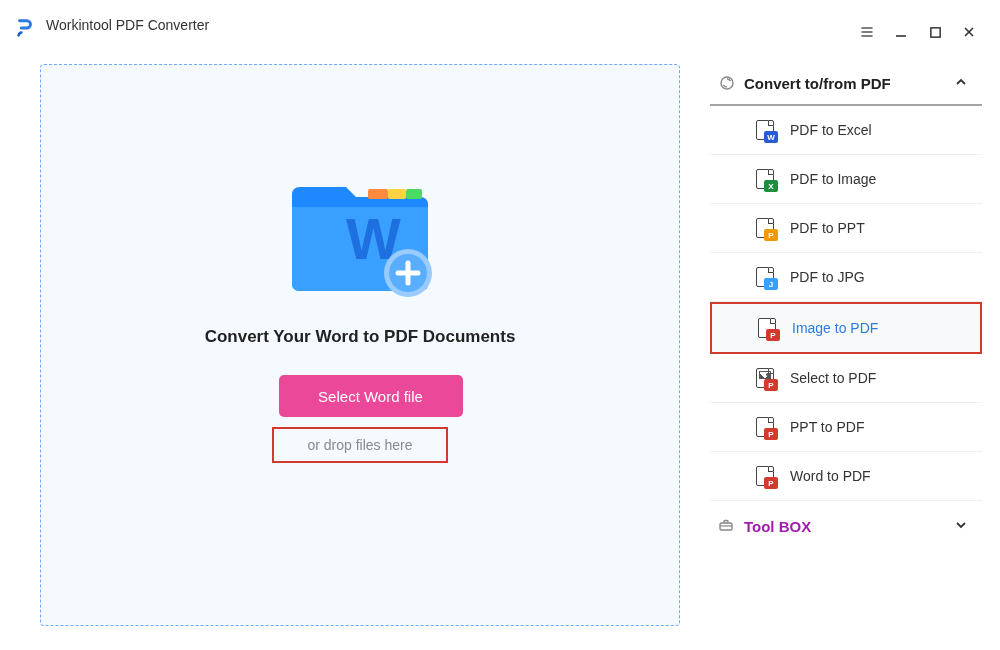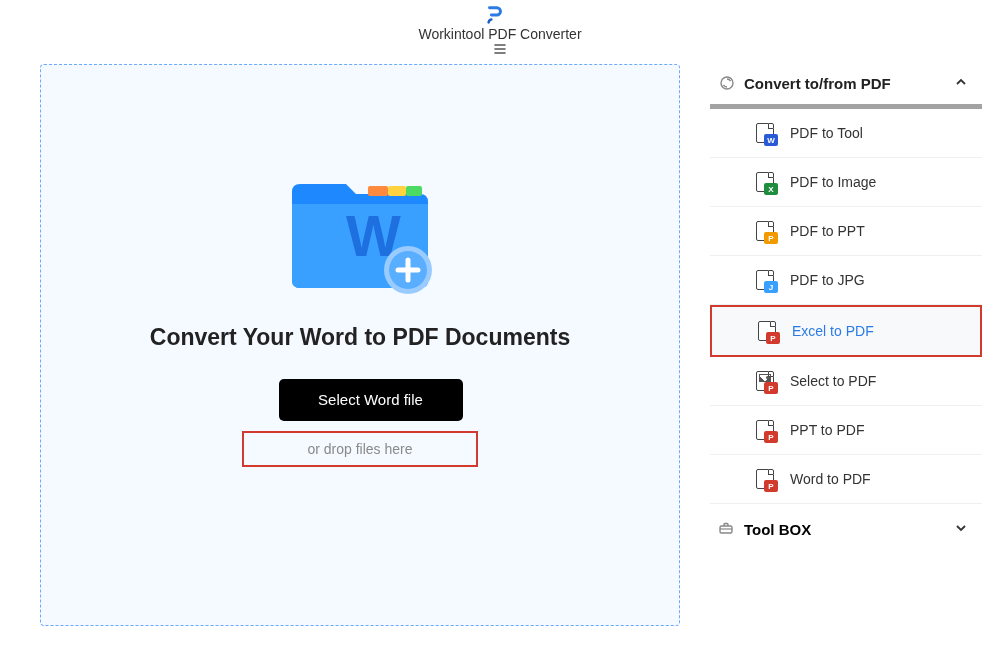--- a/index.html
+++ b/index.html
@@ -1,42 +1,42 @@
 <!DOCTYPE html>
 <html><head>
 <meta charset="utf-8">
 <style>
   * { box-sizing: border-box; margin: 0; padding: 0; font-family: -apple-system, BlinkMacSystemFont, "Segoe UI", Arial, sans-serif; }
   body { background: #fff; width: 1000px; height: 650px; overflow: hidden; position: relative; }
-  .titlebar { display: flex; align-items: center; height: 44px; padding: 4px 14px; flex-direction: column; }
+  .titlebar { display: flex; height: 44px; padding: 17px 14px; }
   .logo { width: 22px; height: 22px; margin-right: 10px; display: flex; align-items: center; justify-content: center; }
   .app-title { font-size: 14px; color: #333; font-weight: 500; }
   .titlebar-spacer { flex: 1; }
   .win-btn { width: 34px; height: 30px; display: flex; align-items: center; justify-content: center; color: #555; cursor: pointer; }
   .content { position: absolute; top: 44px; left: 0; right: 0; bottom: 0; display: flex; padding: 20px 18px 24px 40px; gap: 30px; }
   .dropzone { flex: 1; border: 1.5px dashed #6aa9ff; border-radius: 4px; background: #f4faff; display: flex; flex-direction: column; align-items: center; justify-content: center; gap: 28px; padding-bottom: 54px; }
   .folder-wrap { position: relative; width: 160px; height: 126px; }
-  .headline { font-size: 23px; font-weight: 700; color: #222; }
-  .select-btn { width: 184px; height: 42px; background: #000000; color: #fff; border: none; border-radius: 5px; font-size: 15px; cursor: pointer; margin-left: 21px; }
-  .drop-hint { width: 236px; height: 36px; border: 2px solid #d23a2e; display: flex; align-items: center; justify-content: center; color: #8a8a8a; font-size: 14px; margin-top: -18px; }
+  .headline { font-size: 17px; font-weight: 700; color: #222; }
+  .select-btn { width: 184px; height: 42px; background: #ec4899; color: #fff; border: none; border-radius: 5px; font-size: 15px; cursor: pointer; margin-left: 21px; }
+  .drop-hint { width: 176px; height: 36px; border: 2px solid #d23a2e; display: flex; align-items: center; justify-content: center; color: #8a8a8a; font-size: 14px; margin-top: -18px; }
   .sidebar { width: 272px; display: flex; flex-direction: column; }
-  .section-header { display: flex; align-items: center; padding: 10px 14px 12px 8px; font-size: 15px; font-weight: 700; color: #222; cursor: pointer; gap: 8px; border-bottom: 5px solid #a3a3a3; }
+  .section-header { display: flex; align-items: center; padding: 10px 14px 12px 8px; font-size: 15px; font-weight: 700; color: #222; cursor: pointer; gap: 8px; border-bottom: 2px solid #a3a3a3; }
   .section-header .sh-icon { width: 18px; height: 18px; display: flex; align-items: center; justify-content: center; color: #888; }
   .section-header .sh-chevron { margin-left: auto; }
   .item { display: flex; align-items: center; gap: 16px; padding: 14px 14px 14px 46px; font-size: 14px; color: #333; cursor: pointer; border-bottom: 1px solid #eef1f4; position: relative; }
   .item.highlight { border: 2px solid #d23a2e; color: #2c7be5; background: #f7f9fb; }
   .finite-icon { width: 18px; height: 20px; position: relative; flex-shrink: 0; }
   .page-icon { position:absolute; inset:0; border:1.5px solid #444; border-radius:2px; background:#fff; }
   .page-fold { position:absolute; top:0; right:0; width:6px; height:6px; background:#fff; border-left:1.5px solid #444; border-bottom:1.5px solid #444; clip-path: polygon(0 0,100% 100%,0 100%); }
   .mini { position:absolute; bottom:-3px; right:-4px; width:14px; height:12px; border-radius:2px; display:flex; align-items:center; justify-content:center; font-size:8px; font-weight:700; color:#fff; }
   .mini.blue{background:#2a5bd7;} .mini.green{background:#1e8e3e;} .mini.orange{background:#f29900;} .mini.red{background:#d23a2e;} .mini.sky{background:#3aa0ff;}
   .img-inner { position:absolute; top:3px; left:3px; right:3px; height:8px; border:1px solid #555;}
   .img-sun{position:absolute; top:1px; right:1px; width:3px;height:3px;border-radius:50%;background:#555;}
   .img-mtn{position:absolute;bottom:0;left:0;right:0;height:4px;background:linear-gradient(45deg,#555 0 50%,transparent 0) left/50% 100% no-repeat,linear-gradient(-45deg,#555 0 50%,transparent 0) right/50% 100% no-repeat;}
-  .toolbox { display:flex; align-items:center; padding: 14px 14px 14px 8px; font-size:15px; font-weight:700; color:#000000; gap:10px; cursor:pointer; border-top: 0; margin-top: 2px;}
+  .toolbox { display:flex; align-items:center; padding: 14px 14px 14px 8px; font-size:15px; font-weight:700; color:#a21caf; gap:10px; cursor:pointer; border-top: 0; margin-top: 2px;}
   .toolbox .sh-chevron { margin-left:auto; }
 </style>
 </head>
 <body>
 
 <div class="titlebar">
   <div class="logo">
     <svg width="22" height="22" viewBox="0 0 24 24">
       <path d="M6 4 h8 a4 4 0 0 1 0 8 h-6" fill="none" stroke="#2c7be5" stroke-width="3.2" stroke-linecap="round"></path>
       <path d="M5 20 q1 -3 3 -3" fill="none" stroke="#1a5fc8" stroke-width="2.8" stroke-linecap="round"></path>
@@ -103,21 +103,21 @@
           </svg>
       </span>
     </div>
 
     <div class="item">
       <span class="finite-icon">
           <span class="page-icon"></span>
           <span class="page-fold"></span>
           <span class="mini blue">W</span>
         </span>
-      <span>PDF to Tool</span>
+      <span>PDF to Excel</span>
     </div>
     <div class="item">
       <span class="finite-icon">
           <span class="page-icon"></span>
           <span class="page-fold"></span>
           <span class="mini green">X</span>
         </span>
       <span>PDF to Image</span>
     </div>
     <div class="item">
@@ -135,21 +135,21 @@
           <span class="mini sky">J</span>
         </span>
       <span>PDF to JPG</span>
     </div>
     <div class="item highlight">
       <span class="finite-icon">
           <span class="page-icon"></span>
           <span class="page-fold"></span>
           <span class="mini red">P</span>
         </span>
-      <span>Excel to PDF</span>
+      <span>Image to PDF</span>
     </div>
     <div class="item">
       <span class="finite-icon">
           <span class="page-icon"></span>
           <span class="page-fold"></span>
           <span class="img-inner">
             <span class="img-sun"></span>
             <span class="img-mtn"></span>
           </span>
           <span class="mini red">P</span>

